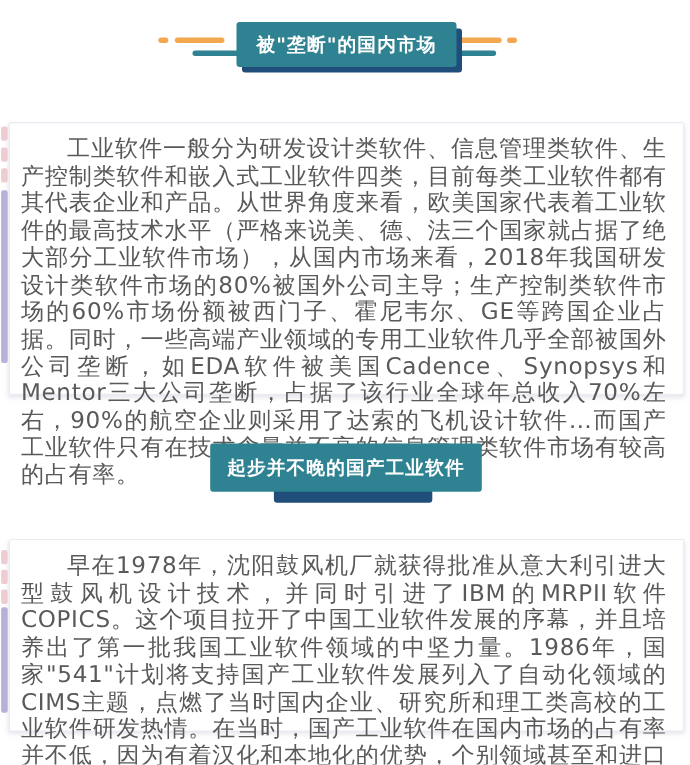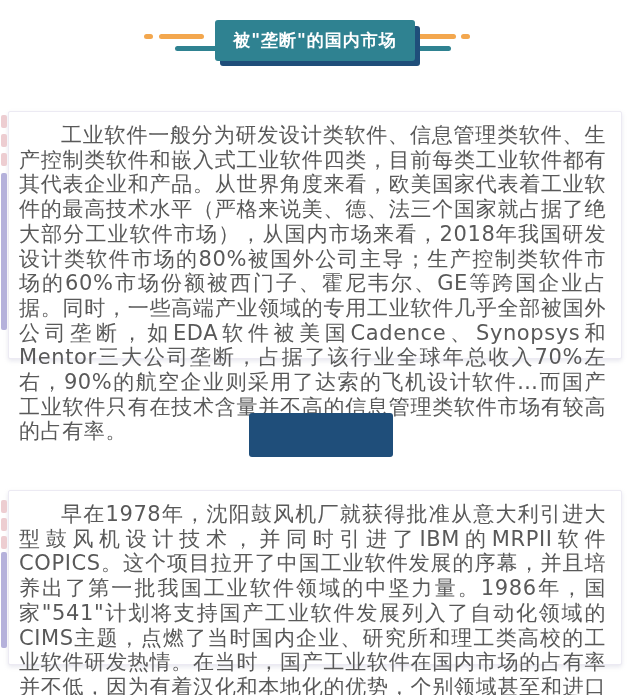--- a/index.html
+++ b/index.html
@@ -73,20 +73,23 @@
   <p>工业软件一般分为研发设计类软件、信息管理类软件、生产控制类软件和嵌入式工业软件四类，目前每类工业软件都有其代表企业和产品。从世界角度来看，欧美国家代表着工业软件的最高技术水平（严格来说美、德、法三个国家就占据了绝大部分工业软件市场），从国内市场来看，2018年我国研发设计类软件市场的80%被国外公司主导；生产控制类软件市场的60%市场份额被西门子、霍尼韦尔、GE等跨国企业占据。同时，一些高端产业领域的专用工业软件几乎全部被国外公司垄断，如EDA软件被美国Cadence、Synopsys和Mentor三大公司垄断，占据了该行业全球年总收入70%左右，90%的航空企业则采用了达索的飞机设计软件…而国产工业软件只有在技术含量并不高的信息管理类软件市场有较高的占有率。</p>
 </div>
 <span class="rail-dash" id="r1-d1"></span>
 <span class="rail-dash" id="r1-d2"></span>
 <span class="rail-dash" id="r1-d3"></span>
 <span class="rail-bar" id="r1-bar"></span>
 
 <div class="banner-group" style="top:380px;">
 
   <div class="banner-shadow" id="b2-shadow" style="position:fixed;"></div>
+  <div class="banner-box" id="b2-box" style="position:fixed;">
+    <span>起步并不晚的国产工业软件</span>
+  </div>
 </div>
 
 <div class="card" id="card2">
   <p>早在1978年，沈阳鼓风机厂就获得批准从意大利引进大型鼓风机设计技术，并同时引进了IBM的MRPII软件COPICS。这个项目拉开了中国工业软件发展的序幕，并且培养出了第一批我国工业软件领域的中坚力量。1986年，国家"541"计划将支持国产工业软件发展列入了自动化领域的CIMS主题，点燃了当时国内企业、研究所和理工类高校的工业软件研发热情。在当时，国产工业软件在国内市场的占有率并不低，因为有着汉化和本地化的优势，个别领域甚至和进口工业软件不相上下。</p>
 </div>
 <span class="rail-dash" id="r2-d1"></span>
 <span class="rail-dash" id="r2-d2"></span>
 <span class="rail-dash" id="r2-d3"></span>
 <span class="rail-bar" id="r2-bar"></span>
 

